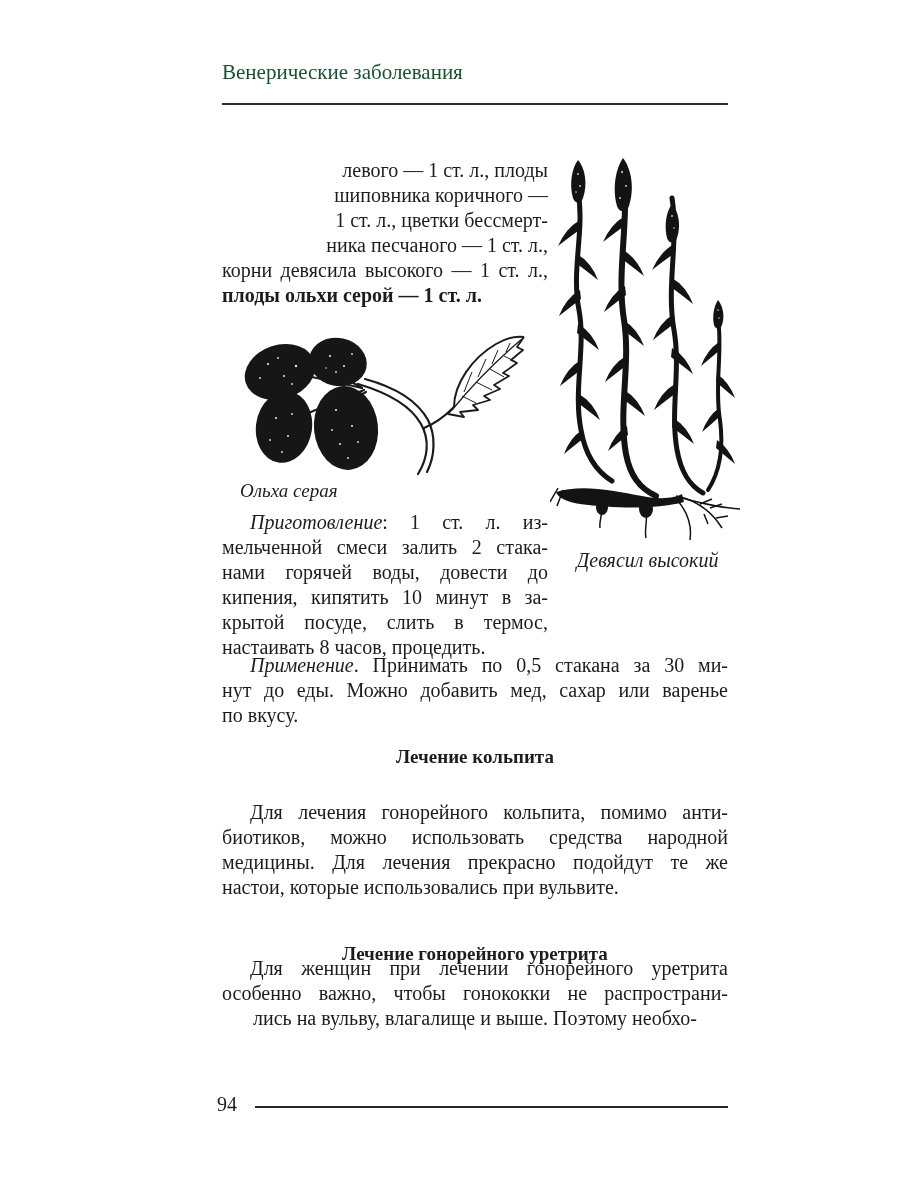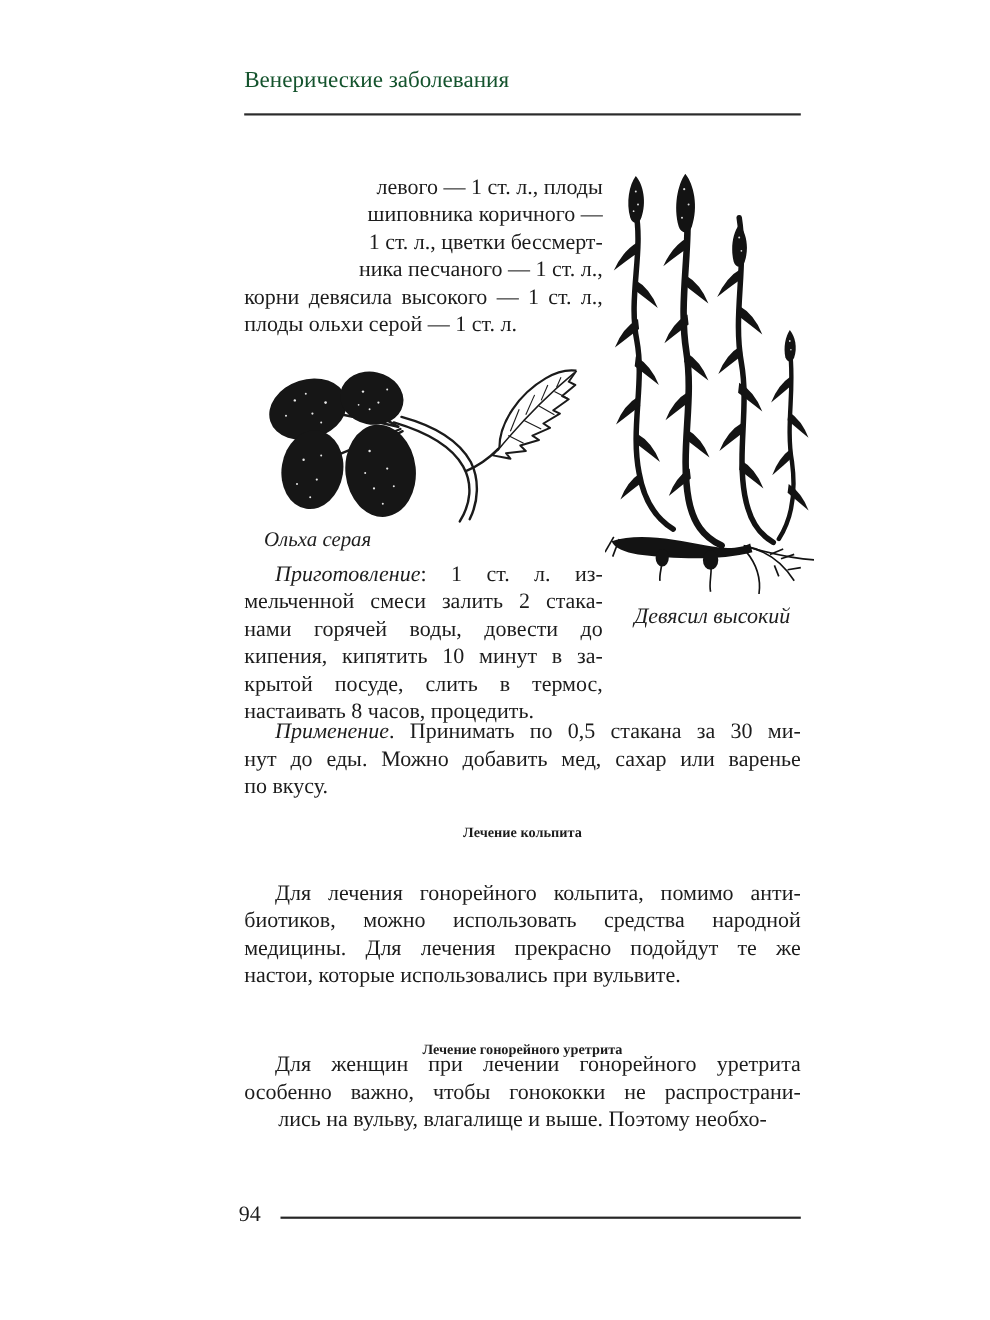--- a/index.html
+++ b/index.html
@@ -12,40 +12,40 @@
     overflow:hidden;
   }
   .abs{position:absolute;}
   
   .head-title{left:222px;top:60px;width:506px;font-size:21px;line-height:25px;color:#14532d;}
   .head-rule{left:222px;top:103px;width:506px;height:2px;background:#2b2b2b;}
   
   .recipe{left:222px;top:158px;width:326px;font-size:20px;line-height:25px;}
   .recipe .lr{text-align:right;}
   .recipe .lj{text-align:justify;text-align-last:justify;}
-  .recipe .ll{text-align:left;}
+  .recipe .ll{text-align:left;font-weight:bold;}
   
   .fig-alder{left:240px;top:332px;width:300px;text-align:left;}
   .fig-elec{left:550px;top:158px;width:195px;text-align:center;}
   .caption{font-style:italic;color:#1e1e1e;}
   .fig-alder .caption{font-size:19px;line-height:22px;margin-top:0px;}
   .fig-elec .caption{font-size:20px;line-height:24px;margin-top:2px;text-align:center;}
   
   .para{font-size:20px;line-height:25px;}
   .p-prep{left:222px;top:510px;width:326px;}
   .p-appl{left:222px;top:653px;width:506px;}
   .p-sec1{left:222px;top:800px;width:506px;}
   .p-sec2{left:222px;top:941px;width:506px;margin-top:15px;}
   .pfirst{text-align:justify;text-align-last:justify;text-indent:28px;}
   .plines{white-space:pre-line;text-align:justify;text-align-last:justify;}
   .plast{text-align:left;}
   .plast.center{text-align:center;}
   .lead{font-style:italic;}
   
-  .sec-head{width:506px;left:222px;text-align:center;font-weight:bold;font-size:13px;line-height:25px;}
+  .sec-head{width:506px;left:222px;text-align:center;font-weight:bold;font-size:19px;line-height:25px;}
   .sh1{top:744px;}
   .sh2{top:913px;margin-top:28px;}
   
   .foot-num{left:217px;top:1092px;font-size:20px;line-height:24px;}
   .foot-rule{left:255px;top:1106px;width:473px;height:2px;background:#262626;}
   svg{display:block;}
 </style>
 </head>
 <body>
 

